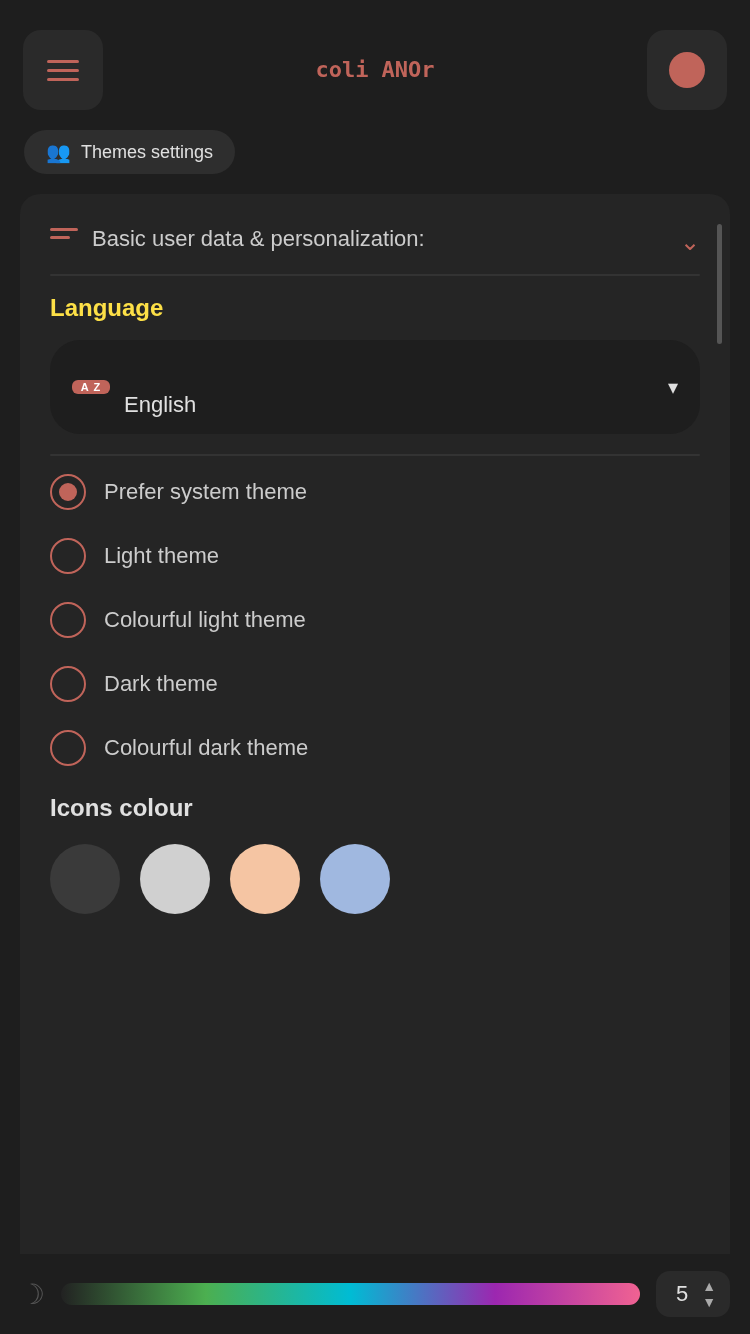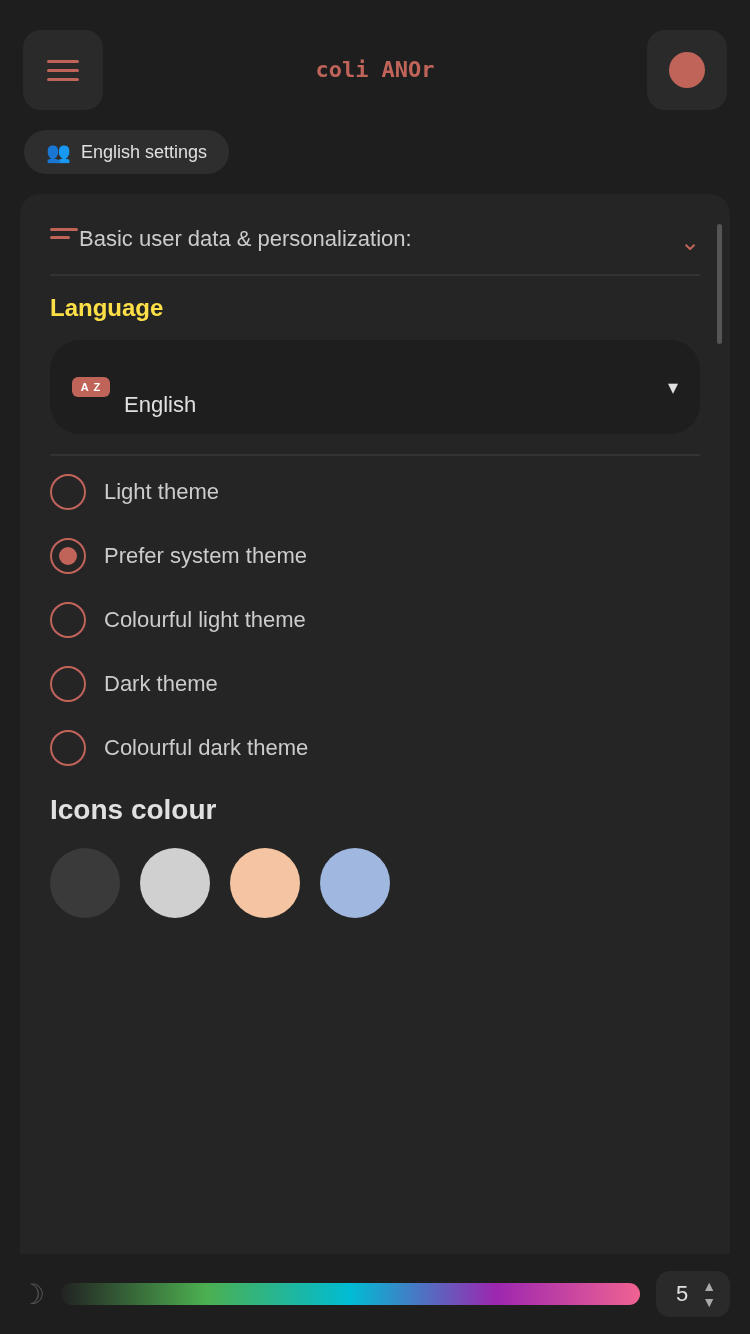--- a/index.html
+++ b/index.html
@@ -121,21 +121,21 @@
     .section-header {
       display: flex;
       align-items: flex-start;
       justify-content: space-between;
       margin-bottom: 18px;
     }
 
     .section-header-left {
       display: flex;
       align-items: flex-start;
-      gap: 1px;
+      gap: 14px;
     }
 
     .filter-icon {
       margin-top: 4px;
       display: flex;
       flex-direction: column;
       gap: 5px;
     }
 
     .filter-icon span {
@@ -192,21 +192,21 @@
     .lang-left {
       display: flex;
       align-items: center;
       gap: 14px;
     }
 
     .lang-icon {
       background: #c0645a;
       border-radius: 6px;
       width: 38px;
-      height: 20px;
+      height: 14px;
       display: flex;
       align-items: center;
       justify-content: center;
       font-size: 11px;
       font-weight: 700;
       color: white;
       letter-spacing: 1px;
     }
 
     .lang-text {
@@ -255,21 +255,21 @@
       border-radius: 50%;
     }
 
     .radio-label {
       font-size: 22px;
       color: #ccc;
     }
 
     
     .icons-colour-label {
-      font-size: 28px;
+      font-size: 24px;
       font-weight: 700;
       color: #e0e0e0;
       margin-bottom: 22px;
     }
 
     .colour-swatches {
       display: flex;
       gap: 20px;
       align-items: center;
       margin-bottom: 24px;
@@ -354,21 +354,21 @@
 ANOr</div>
 
   <div class="record-btn">
     <div class="record-circle"></div>
   </div>
 </div>
 
 <div class="breadcrumb-bar">
   <div class="breadcrumb-pill">
     <span class="people-icon">👥</span>
-    <span>English settings</span>
+    <span>Themes settings</span>
   </div>
 </div>
 
 <div class="main-card">
   <div class="scrollbar"></div>
 
   <div class="section-header">
     <div class="section-header-left">
       <div class="filter-icon">
         <span></span>
@@ -389,27 +389,27 @@
       <div class="lang-icon">A Z</div>
       <span class="lang-text">English</span>
     </div>
     <span class="dropdown-arrow">▾</span>
   </div>
 
   <div class="divider"></div>
 
 
   <div class="radio-option">
+    <div class="radio-circle selected"></div>
+    <span class="radio-label">Prefer system theme</span>
+  </div>
+
+  <div class="radio-option">
     <div class="radio-circle"></div>
     <span class="radio-label">Light theme</span>
-  </div>
-
-  <div class="radio-option">
-    <div class="radio-circle selected"></div>
-    <span class="radio-label">Prefer system theme</span>
   </div>
 
   <div class="radio-option">
     <div class="radio-circle"></div>
     <span class="radio-label">Colourful light theme</span>
   </div>
 
   <div class="radio-option">
     <div class="radio-circle"></div>
     <span class="radio-label">Dark theme</span>

